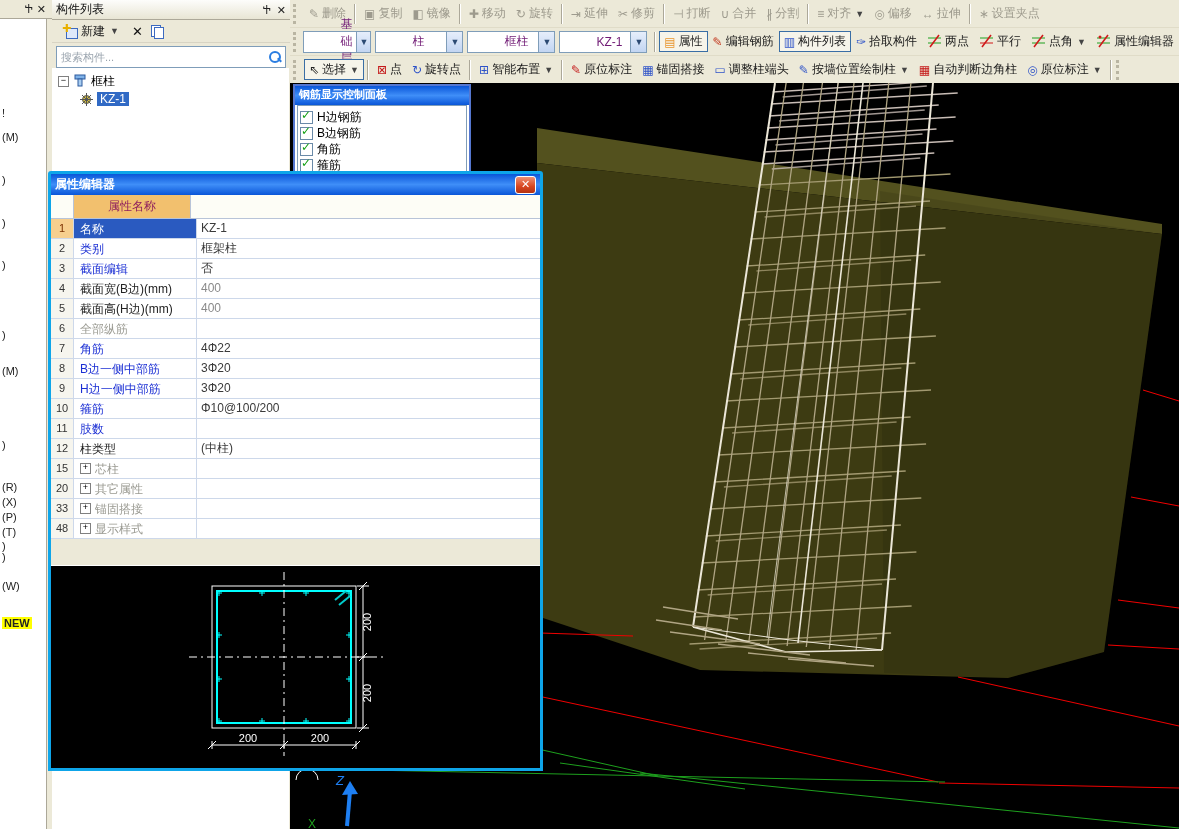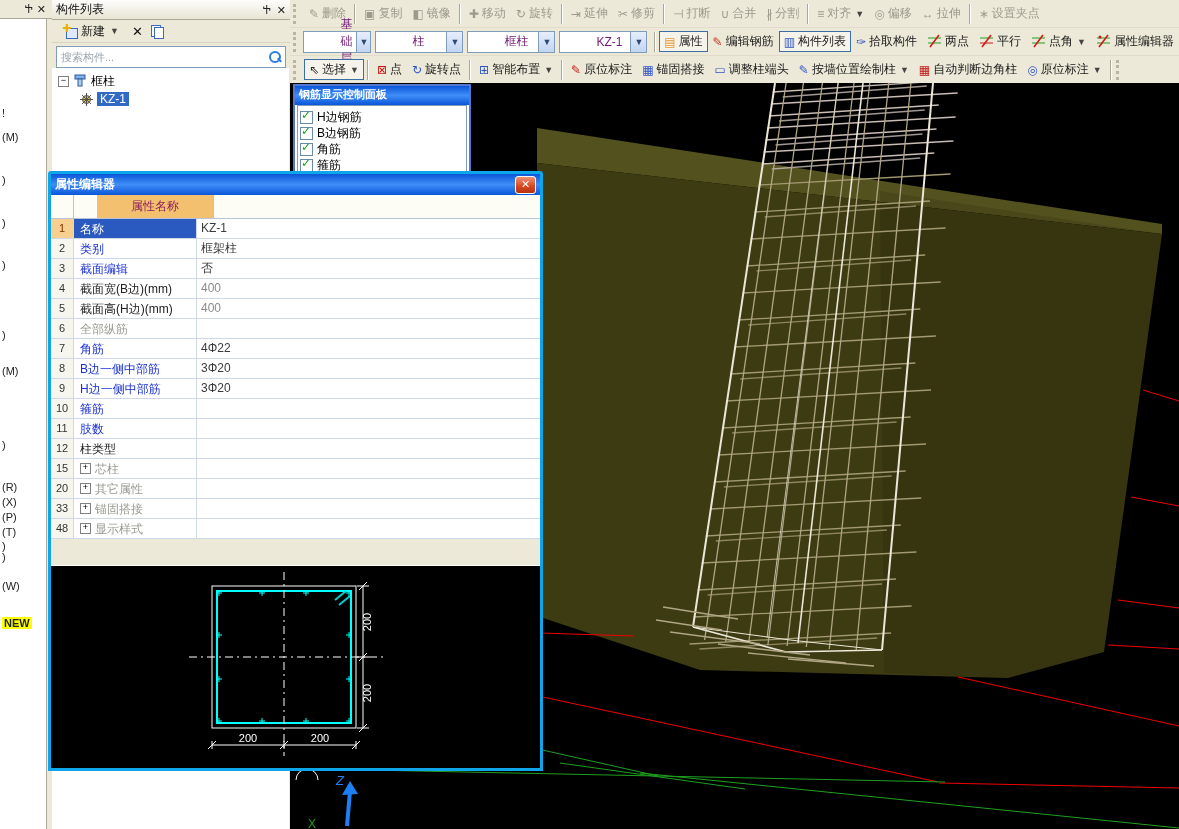--- a/index.html
+++ b/index.html
@@ -52,21 +52,21 @@
   .cb-row{display:flex;align-items:center;gap:4px;height:16px;white-space:nowrap;color:#000;}
   .cb{width:11px;height:11px;border:1px solid #6a8aa8;background:#fff;position:relative;}
   .cb .ck{position:absolute;left:0px;top:-4px;color:#15a015;font-weight:bold;font-size:12px;}
   
   #prop-win{left:48px;top:171px;width:489px;height:594px;border:3px solid #0ea5e9;border-radius:3px 3px 0 0;background:#ece9d8;}
   .pw-title{height:21px;background:linear-gradient(#0a56d8,#3f8ef8 50%,#0a56d8);color:#fff;font-weight:bold;display:flex;align-items:center;padding:0 4px;}
   .pw-title .t{flex:1;}
   .pw-close{width:19px;height:16px;border:1px solid #fff;border-radius:3px;background:linear-gradient(#ef9073,#d8451f 60%,#b33313);color:#fff;font-weight:bold;font-size:11px;line-height:14px;text-align:center;}
   .ph-row{display:flex;height:23px;background:#fdfdf6;border-bottom:1px solid #b8c4d8;}
   .ph-num{width:22px;border-right:1px solid #b8c4d8;background:#fdfdf6;}
-  .ph-name{width:116px;border-right:1px solid #b8c4d8;background:#f2c06e;color:#8e1f5e;display:flex;align-items:center;justify-content:center;margin-left:23px;}
+  .ph-name{width:116px;border-right:1px solid #b8c4d8;background:#f2c06e;color:#8e1f5e;display:flex;align-items:center;justify-content:center;}
   .ph-val{flex:1;}
   .prow{display:flex;height:19px;background:#fff;border-bottom:1px solid #cdd8ea;}
   .pnum{width:22px;border-right:1px solid #cdd8ea;background:#f6f5ee;color:#333;text-align:center;line-height:18px;font-size:11px;}
   .pname{width:116px;border-right:1px solid #cdd8ea;padding-left:6px;line-height:18px;display:flex;align-items:center;gap:4px;white-space:nowrap;overflow:hidden;}
   .pval{flex:1;padding-left:4px;line-height:18px;color:#3a3a3a;white-space:nowrap;overflow:hidden;}
   .prow.k-link .pname{color:#1b2fd4;text-align:center;}
   .prow.k-plain .pname{color:#222;}
   .prow.k-dim .pname{color:#9a9a92;}
   .prow.k-group .pname{color:#9a9a92;}
   .prow.k-selected .pname{background:#2a5ac0;color:#fff;}
@@ -567,32 +567,34 @@
         <div class="pname">
           <span>H边一侧中部筋</span>
         </div>
         <div class="pval">3Φ20</div>
       </div>
       <div class="prow k-link">
         <div class="pnum">10</div>
         <div class="pname">
           <span>箍筋</span>
         </div>
+        <div class="pval">Φ10@100/200</div>
       </div>
       <div class="prow k-link">
         <div class="pnum">11</div>
         <div class="pname">
           <span>肢数</span>
         </div>
       </div>
       <div class="prow k-plain">
         <div class="pnum">12</div>
         <div class="pname">
           <span>柱类型</span>
         </div>
+        <div class="pval">(中柱)</div>
       </div>
       <div class="prow k-group">
         <div class="pnum">15</div>
         <div class="pname">
           <span class="gbox">+</span>
           <span>芯柱</span>
         </div>
         <div class="pval"></div>
       </div>
       <div class="prow k-group">

